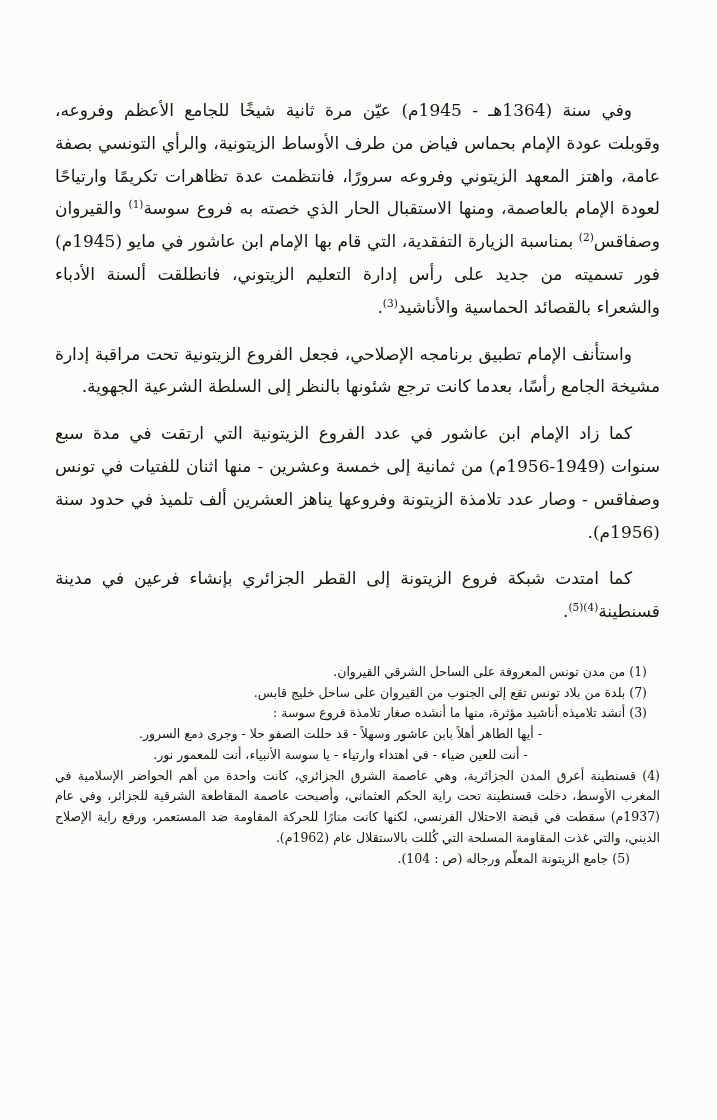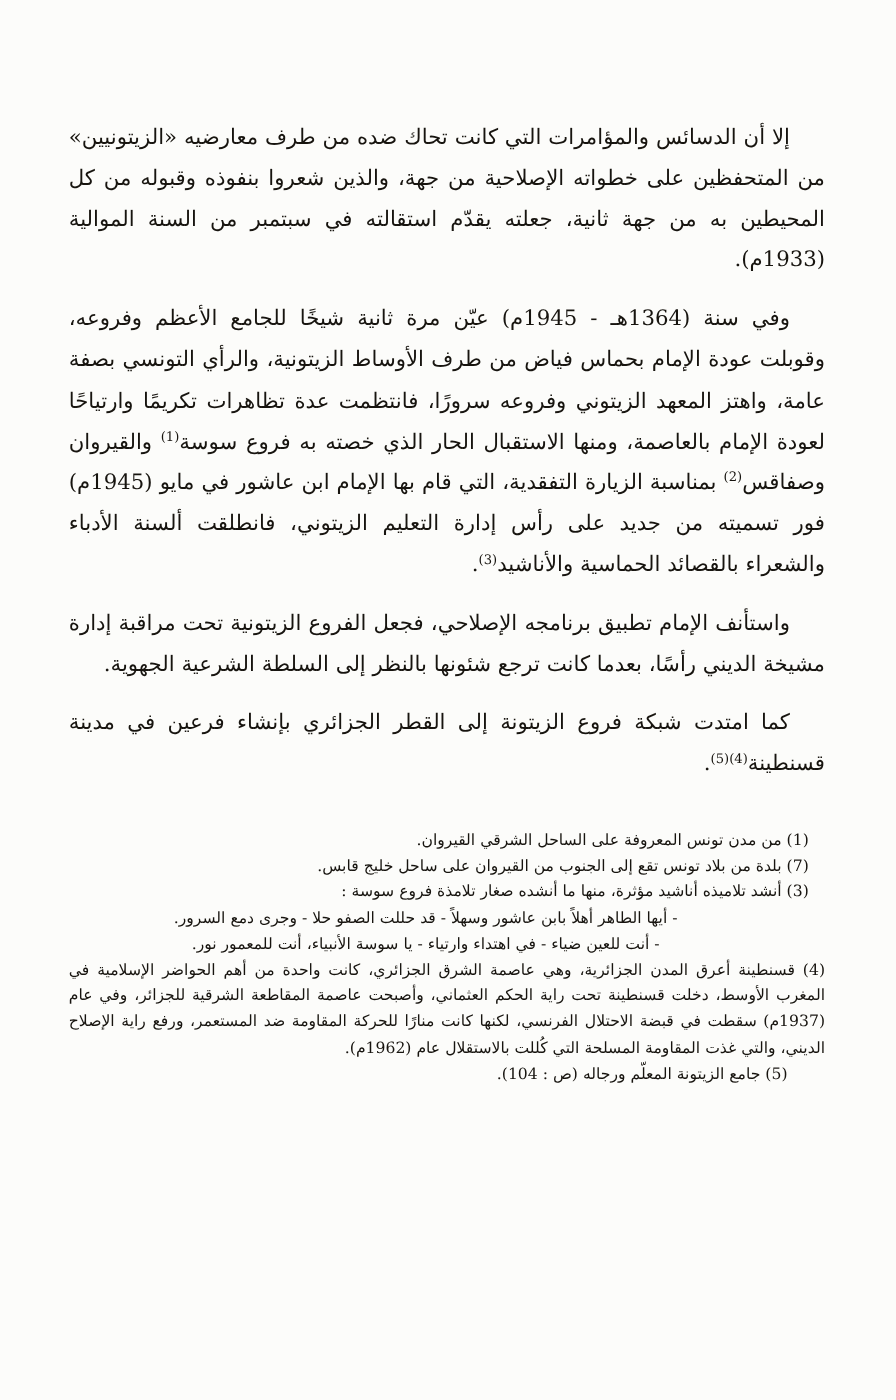--- a/index.html
+++ b/index.html
@@ -62,23 +62,23 @@
     text-align: center;
     font-size: 15px;
     color: #1a1712;
   }
 </style>
 </head>
 <body>
 
 <div class="page">
   <main class="body-text" id="paragraphs">
-      <p class="para">إلا أن الدسائس والمؤامرات التي كانت تحاك ضده من طرف معارضيه «الزيتونيين» من المتحفظين على خطواته الإصلاحية من جهة، والذين شعروا بنفوذه وقبوله من كل المحيطين به من جهة ثانية، جعلته يقدّم استقالته في سبتمبر من السنة الموالية (1933م).</p>
       <p class="para">وفي سنة (1364هـ - 1945م) عيّن مرة ثانية شيخًا للجامع الأعظم وفروعه، وقوبلت عودة الإمام بحماس فياض من طرف الأوساط الزيتونية، والرأي التونسي بصفة عامة، واهتز المعهد الزيتوني وفروعه سرورًا، فانتظمت عدة تظاهرات تكريمًا وارتياحًا لعودة الإمام بالعاصمة، ومنها الاستقبال الحار الذي خصته به فروع سوسة<sup class="fn-marker">(1)</sup> والقيروان وصفاقس<sup class="fn-marker">(2)</sup> بمناسبة الزيارة التفقدية، التي قام بها الإمام ابن عاشور في مايو (1945م) فور تسميته من جديد على رأس إدارة التعليم الزيتوني، فانطلقت ألسنة الأدباء والشعراء بالقصائد الحماسية والأناشيد<sup class="fn-marker">(3)</sup>.</p>
-      <p class="para">واستأنف الإمام تطبيق برنامجه الإصلاحي، فجعل الفروع الزيتونية تحت مراقبة إدارة مشيخة الديني رأسًا، بعدما كانت ترجع شئونها بالنظر إلى السلطة الشرعية الجهوية.</p>
+      <p class="para">واستأنف الإمام تطبيق برنامجه الإصلاحي، فجعل الفروع الزيتونية تحت مراقبة إدارة مشيخة الجامع رأسًا، بعدما كانت ترجع شئونها بالنظر إلى السلطة الشرعية الجهوية.</p>
+      <p class="para">كما زاد الإمام ابن عاشور في عدد الفروع الزيتونية التي ارتقت في مدة سبع سنوات (1949-1956م) من ثمانية إلى خمسة وعشرين - منها اثنان للفتيات في تونس وصفاقس - وصار عدد تلامذة الزيتونة وفروعها يناهز العشرين ألف تلميذ في حدود سنة (1956م).</p>
       <p class="para">كما امتدت شبكة فروع الزيتونة إلى القطر الجزائري بإنشاء فرعين في مدينة قسنطينة<sup class="fn-marker">(4)(5)</sup>.</p>
     </main>
   <section class="footnotes" id="footnotes">
       <div class="footnote">(1) من مدن تونس المعروفة على الساحل الشرقي القيروان.</div>
       <div class="footnote">(7) بلدة من بلاد تونس تقع إلى الجنوب من القيروان على ساحل خليج قابس.</div>
       <div class="footnote">(3) أنشد تلاميذه أناشيد مؤثرة، منها ما أنشده صغار تلامذة فروع سوسة :</div>
       <div class="footnote subline">- أيها الطاهر أهلاً بابن عاشور وسهلاً - قد حللت الصفو حلا - وجرى دمع السرور.</div>
       <div class="footnote subline">- أنت للعين ضياء - في اهتداء وارتياء - يا سوسة الأنبياء، أنت للمعمور نور.</div>
       <div class="footnote flush">(4) قسنطينة أعرق المدن الجزائرية، وهي عاصمة الشرق الجزائري، كانت واحدة من أهم الحواضر الإسلامية في المغرب الأوسط، دخلت قسنطينة تحت راية الحكم العثماني، وأصبحت عاصمة المقاطعة الشرقية للجزائر، وفي عام (1937م) سقطت في قبضة الاحتلال الفرنسي، لكنها كانت منارًا للحركة المقاومة ضد المستعمر، ورفع راية الإصلاح الديني، والتي غذت المقاومة المسلحة التي كُللت بالاستقلال عام (1962م).</div>
       <div class="footnote deep">(5) جامع الزيتونة المعلّم ورجاله (ص : 104).</div>

